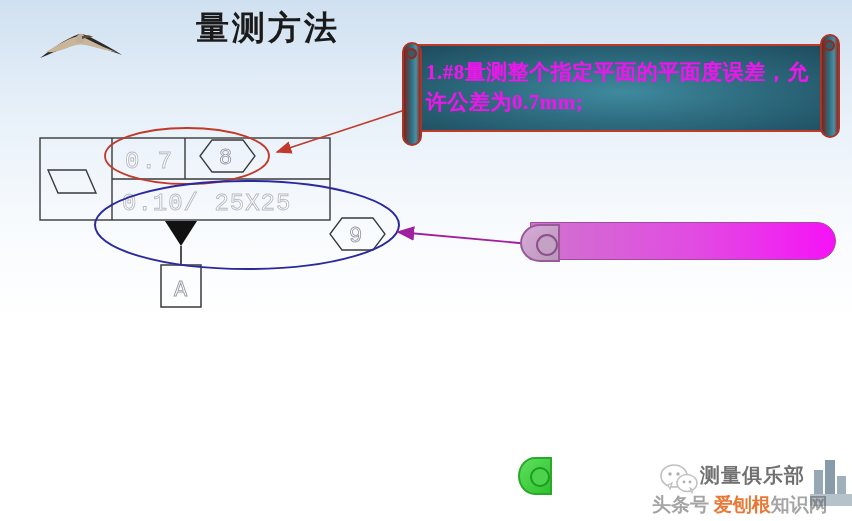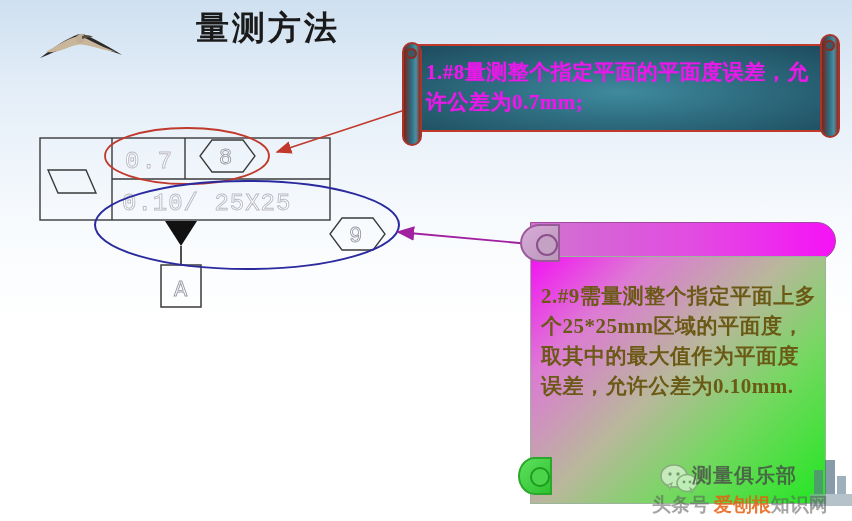--- a/index.html
+++ b/index.html
@@ -191,21 +191,21 @@
   #watermark {
     position: absolute;
     left: 648px;
     top: 458px;
     width: 204px;
     height: 58px;
     pointer-events: none;
   }
   #wm-line1 {
     position: absolute;
-    left: 44px;
+    left: 52px;
     top: 4px;
     font-family: "Liberation Serif", serif;
     font-size: 20px;
     font-weight: bold;
     color: rgba(70,70,70,0.78);
     white-space: nowrap;
     letter-spacing: 1px;
   }
   #wm-line2 {
     position: absolute;
@@ -321,23 +321,20 @@
     <div id="curl-left" class="scroll-curl">
       <div class="curl-dot"></div>
     </div>
     <div id="curl-right" class="scroll-curl">
       <div class="curl-dot"></div>
     </div>
   </div>
 
   <div id="callout-2">
     <div id="callout-2-top"></div>
-    <div id="callout-2-body">
-      <div id="callout-2-text">2.#9需量测整个指定平面上多个25*25mm区域的平面度，取其中的最大值作为平面度误差，允许公差为0.10mm.</div>
-    </div>
     <div id="c2-curl-topleft">
       <div id="c2-curl-topleft-inner"></div>
     </div>
     <div id="c2-curl-botleft">
       <div id="c2-curl-botleft-inner"></div>
     </div>
   </div>
 
   <div id="watermark">
     <svg id="wm-city" viewBox="0 0 44 52">

